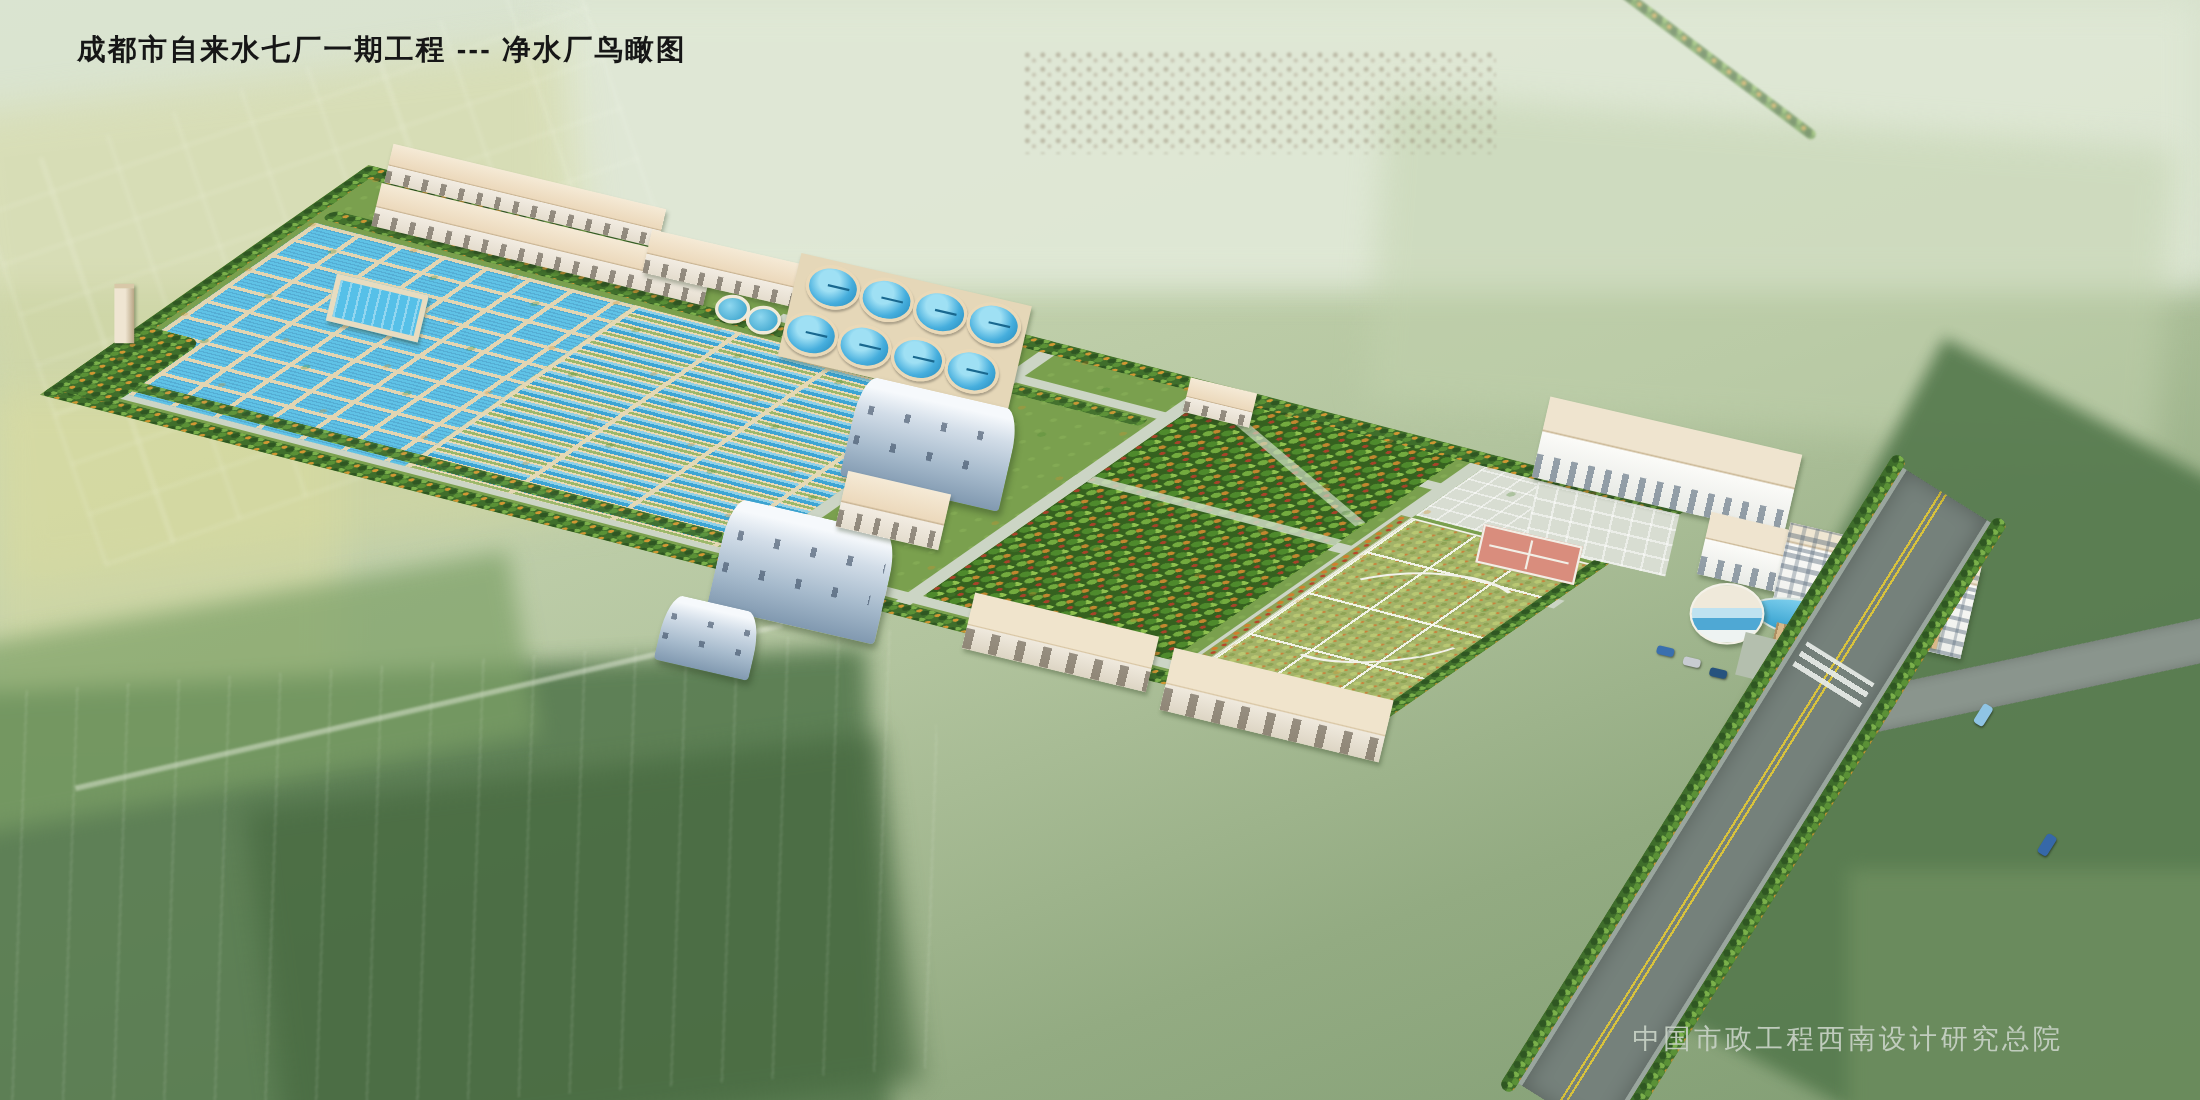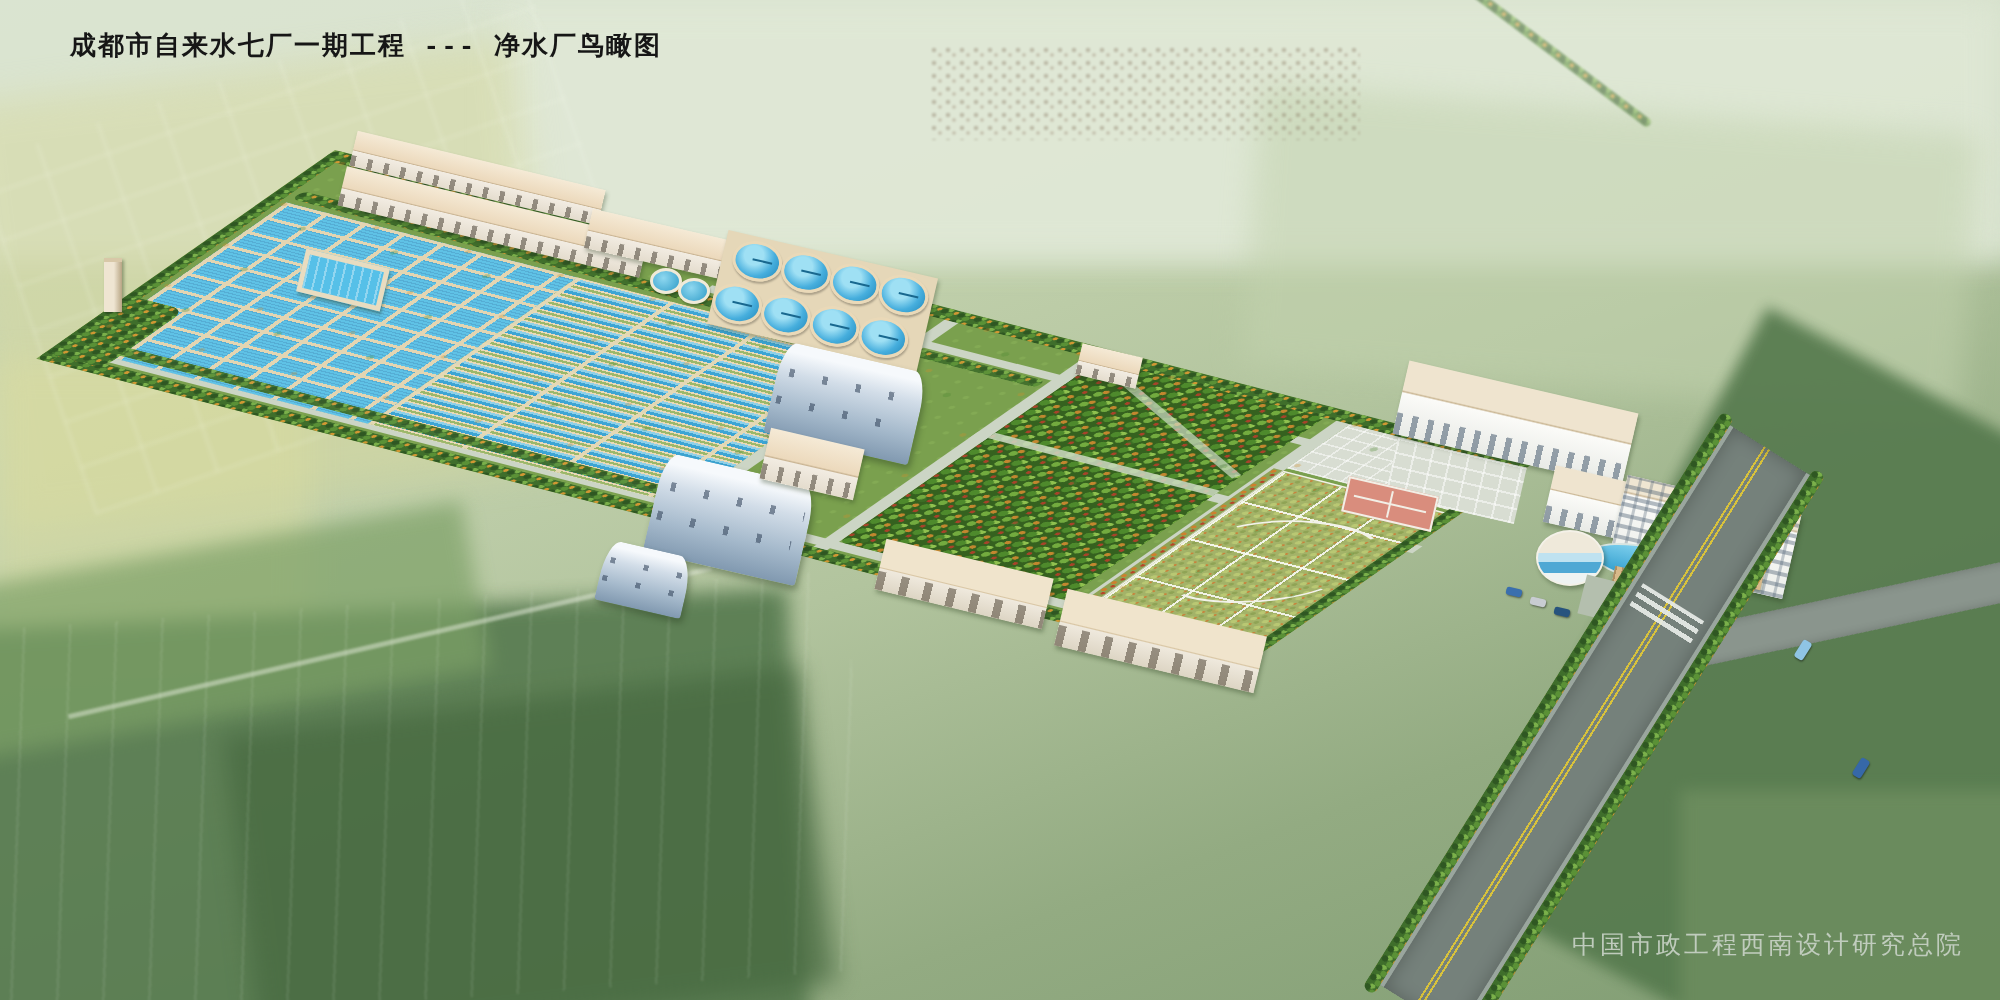--- a/index.html
+++ b/index.html
@@ -224,15 +224,15 @@
   <div class="a" style="left:1580px;top:592px;width:150px;height:40px;background:#b4bfae;transform:rotate(14deg);z-index:3;"></div>
   <div class="a z4" style="left:1630px;top:600px;width:390px;height:40px;background:#8a958d;transform:rotate(-12deg);box-shadow:inset 0 0 10px rgba(0,0,0,.2);"></div>
   <div class="a z4" id="road" style="left:1547px;top:400px;width:86px;height:660px;transform:rotate(32deg);">
     <div class="zebra a" style="left:6px;top:180px;width:72px;height:26px;"></div>
     <div class="rtree hedge" style="left:-18px;"></div>
     <div class="rtree hedge" style="right:-18px;"></div>
   </div>
   <div class="a z4 car" style="left:1798px;top:640px;width:10px;height:20px;background:#8fc4e4;transform:rotate(32deg);"></div>
   <div class="a z4 car" style="left:1856px;top:758px;width:10px;height:20px;background:#3668a8;transform:rotate(32deg);"></div>
 
-  <div class="a z10" id="title-text" style="left:70px;top:28px;font-family:Liberation Mono, monospace;">成都市自来水七厂一期工程 --- 净水厂鸟瞰图</div>
-  <div class="a z10" id="credit-text" style="left:1572px;top:928px;">中国市政工程西南设计研究总院</div>
+  <div class="a z10" id="title-text" style="left:70px;top:28px;">成都市自来水七厂一期工程 --- 净水厂鸟瞰图</div>
+  <div class="a z10" id="credit-text" style="left:1484px;top:928px;">中国市政工程西南设计研究总院</div>
 </div>
 
 </body></html>

